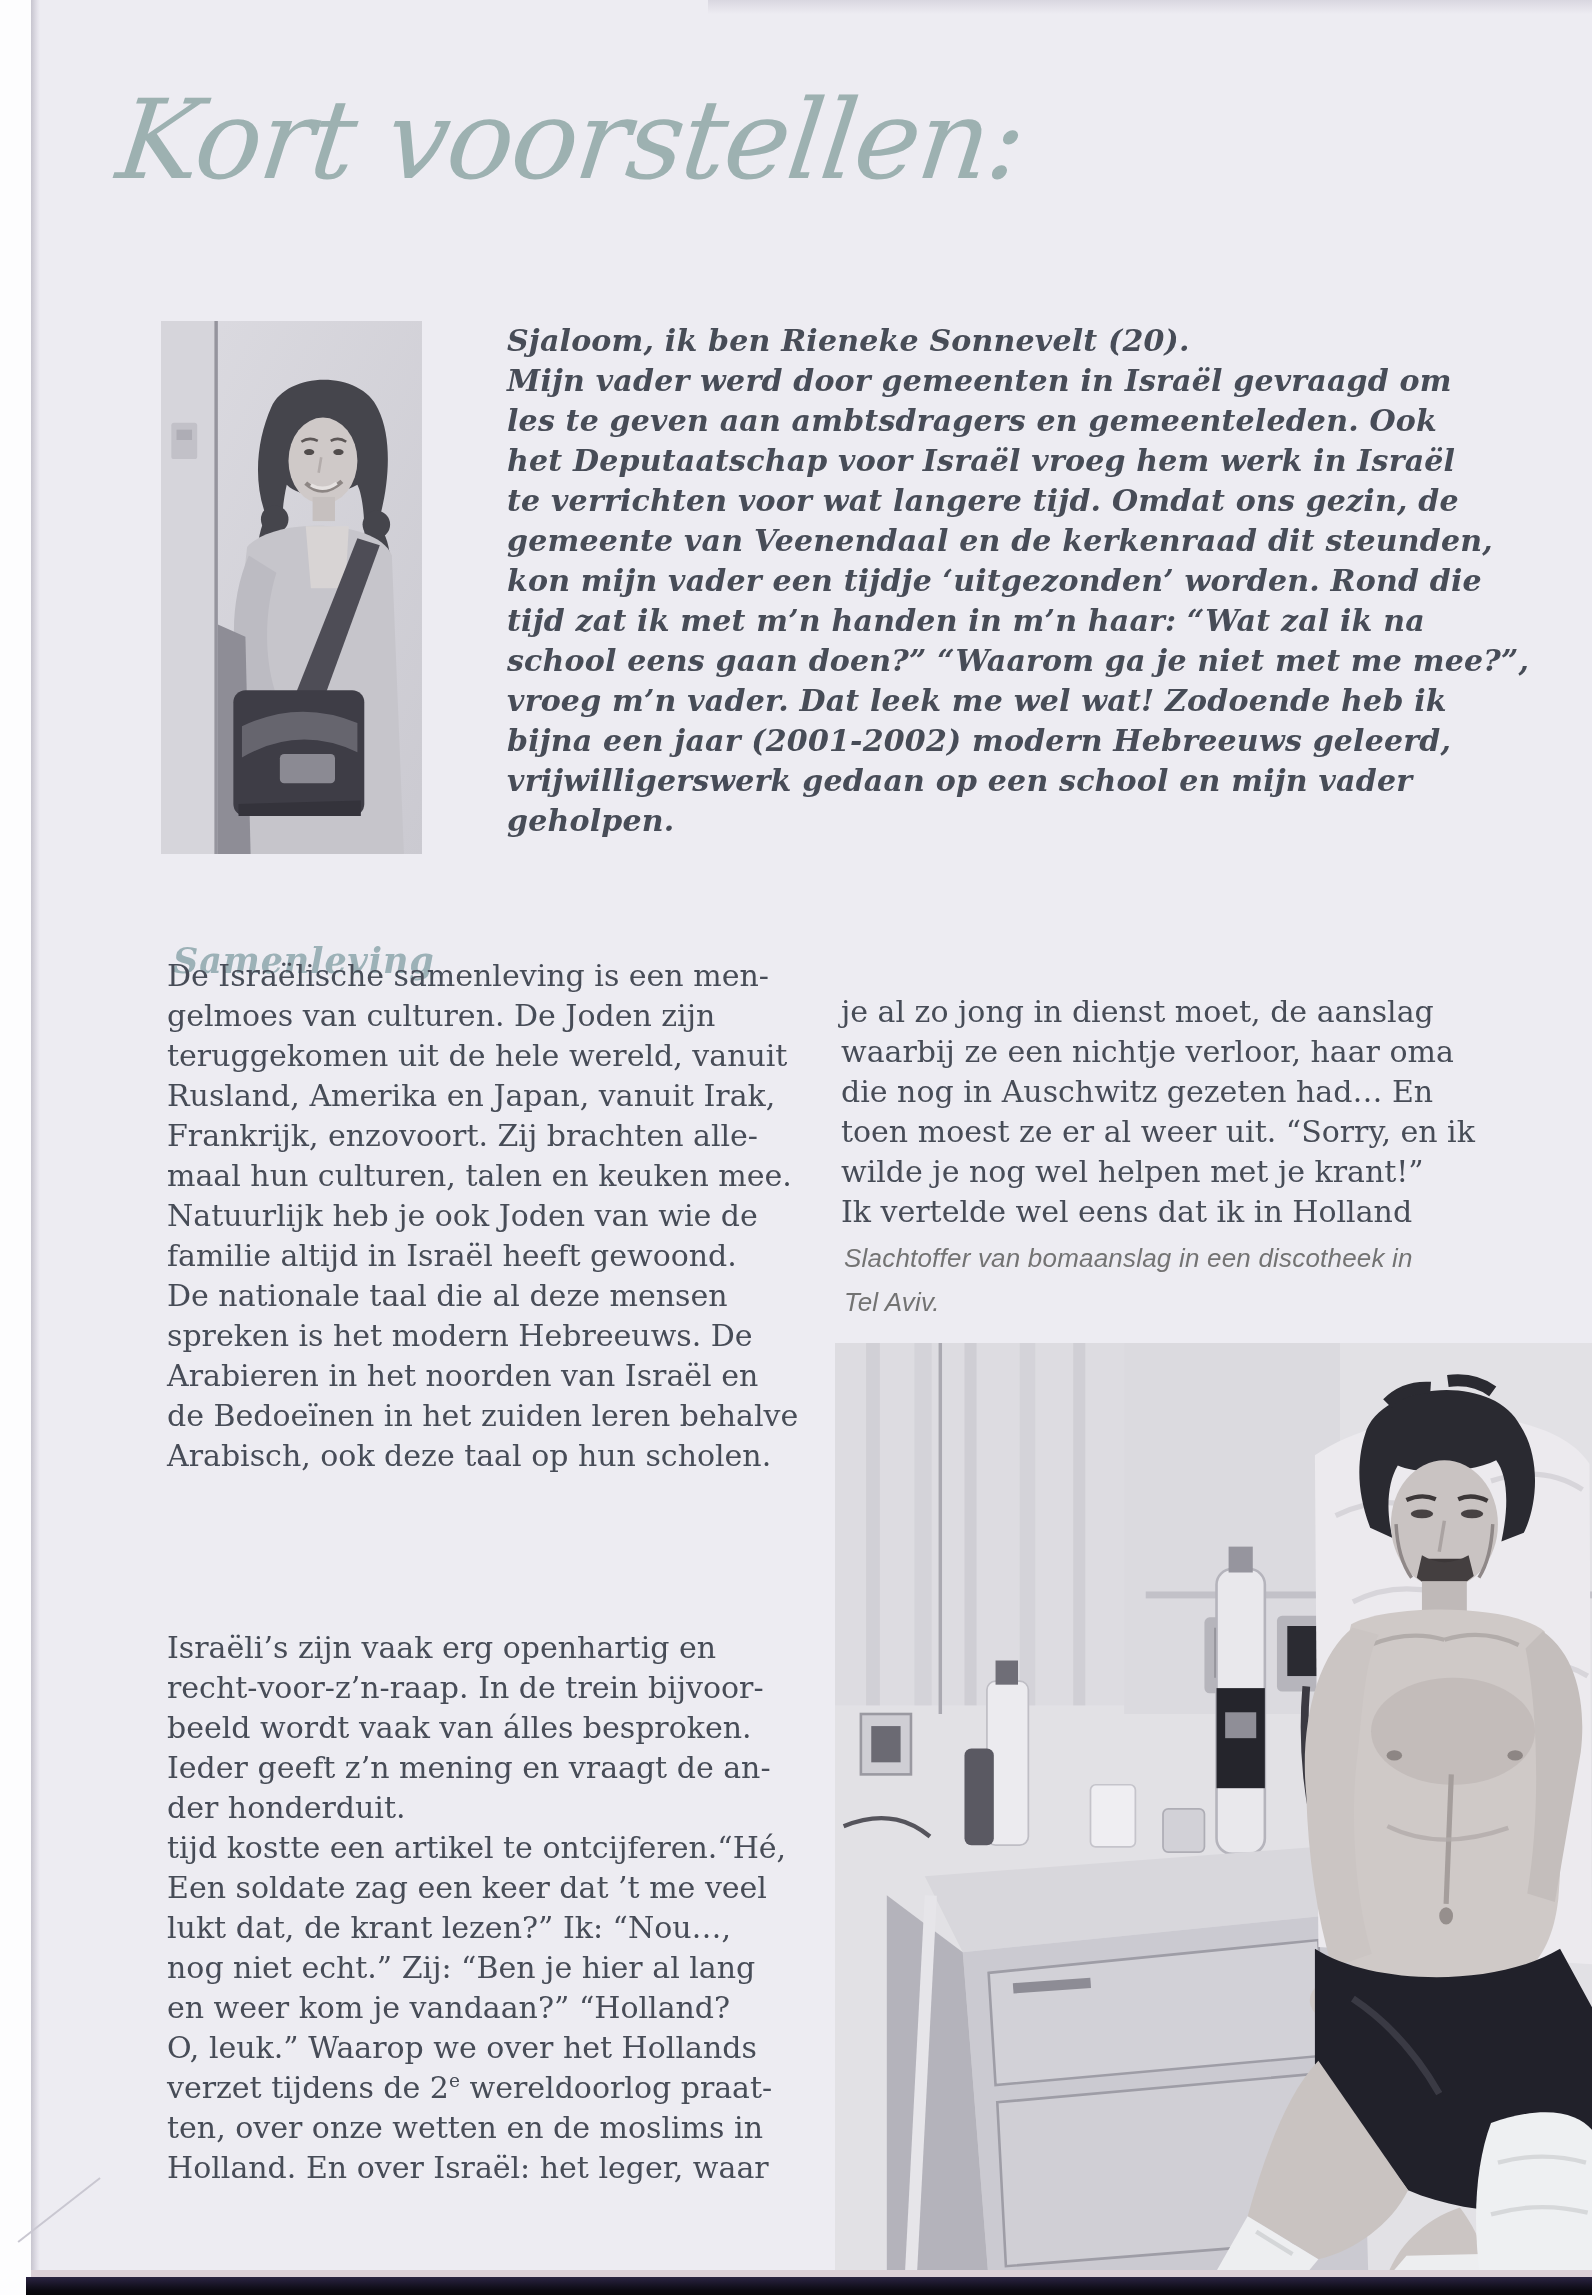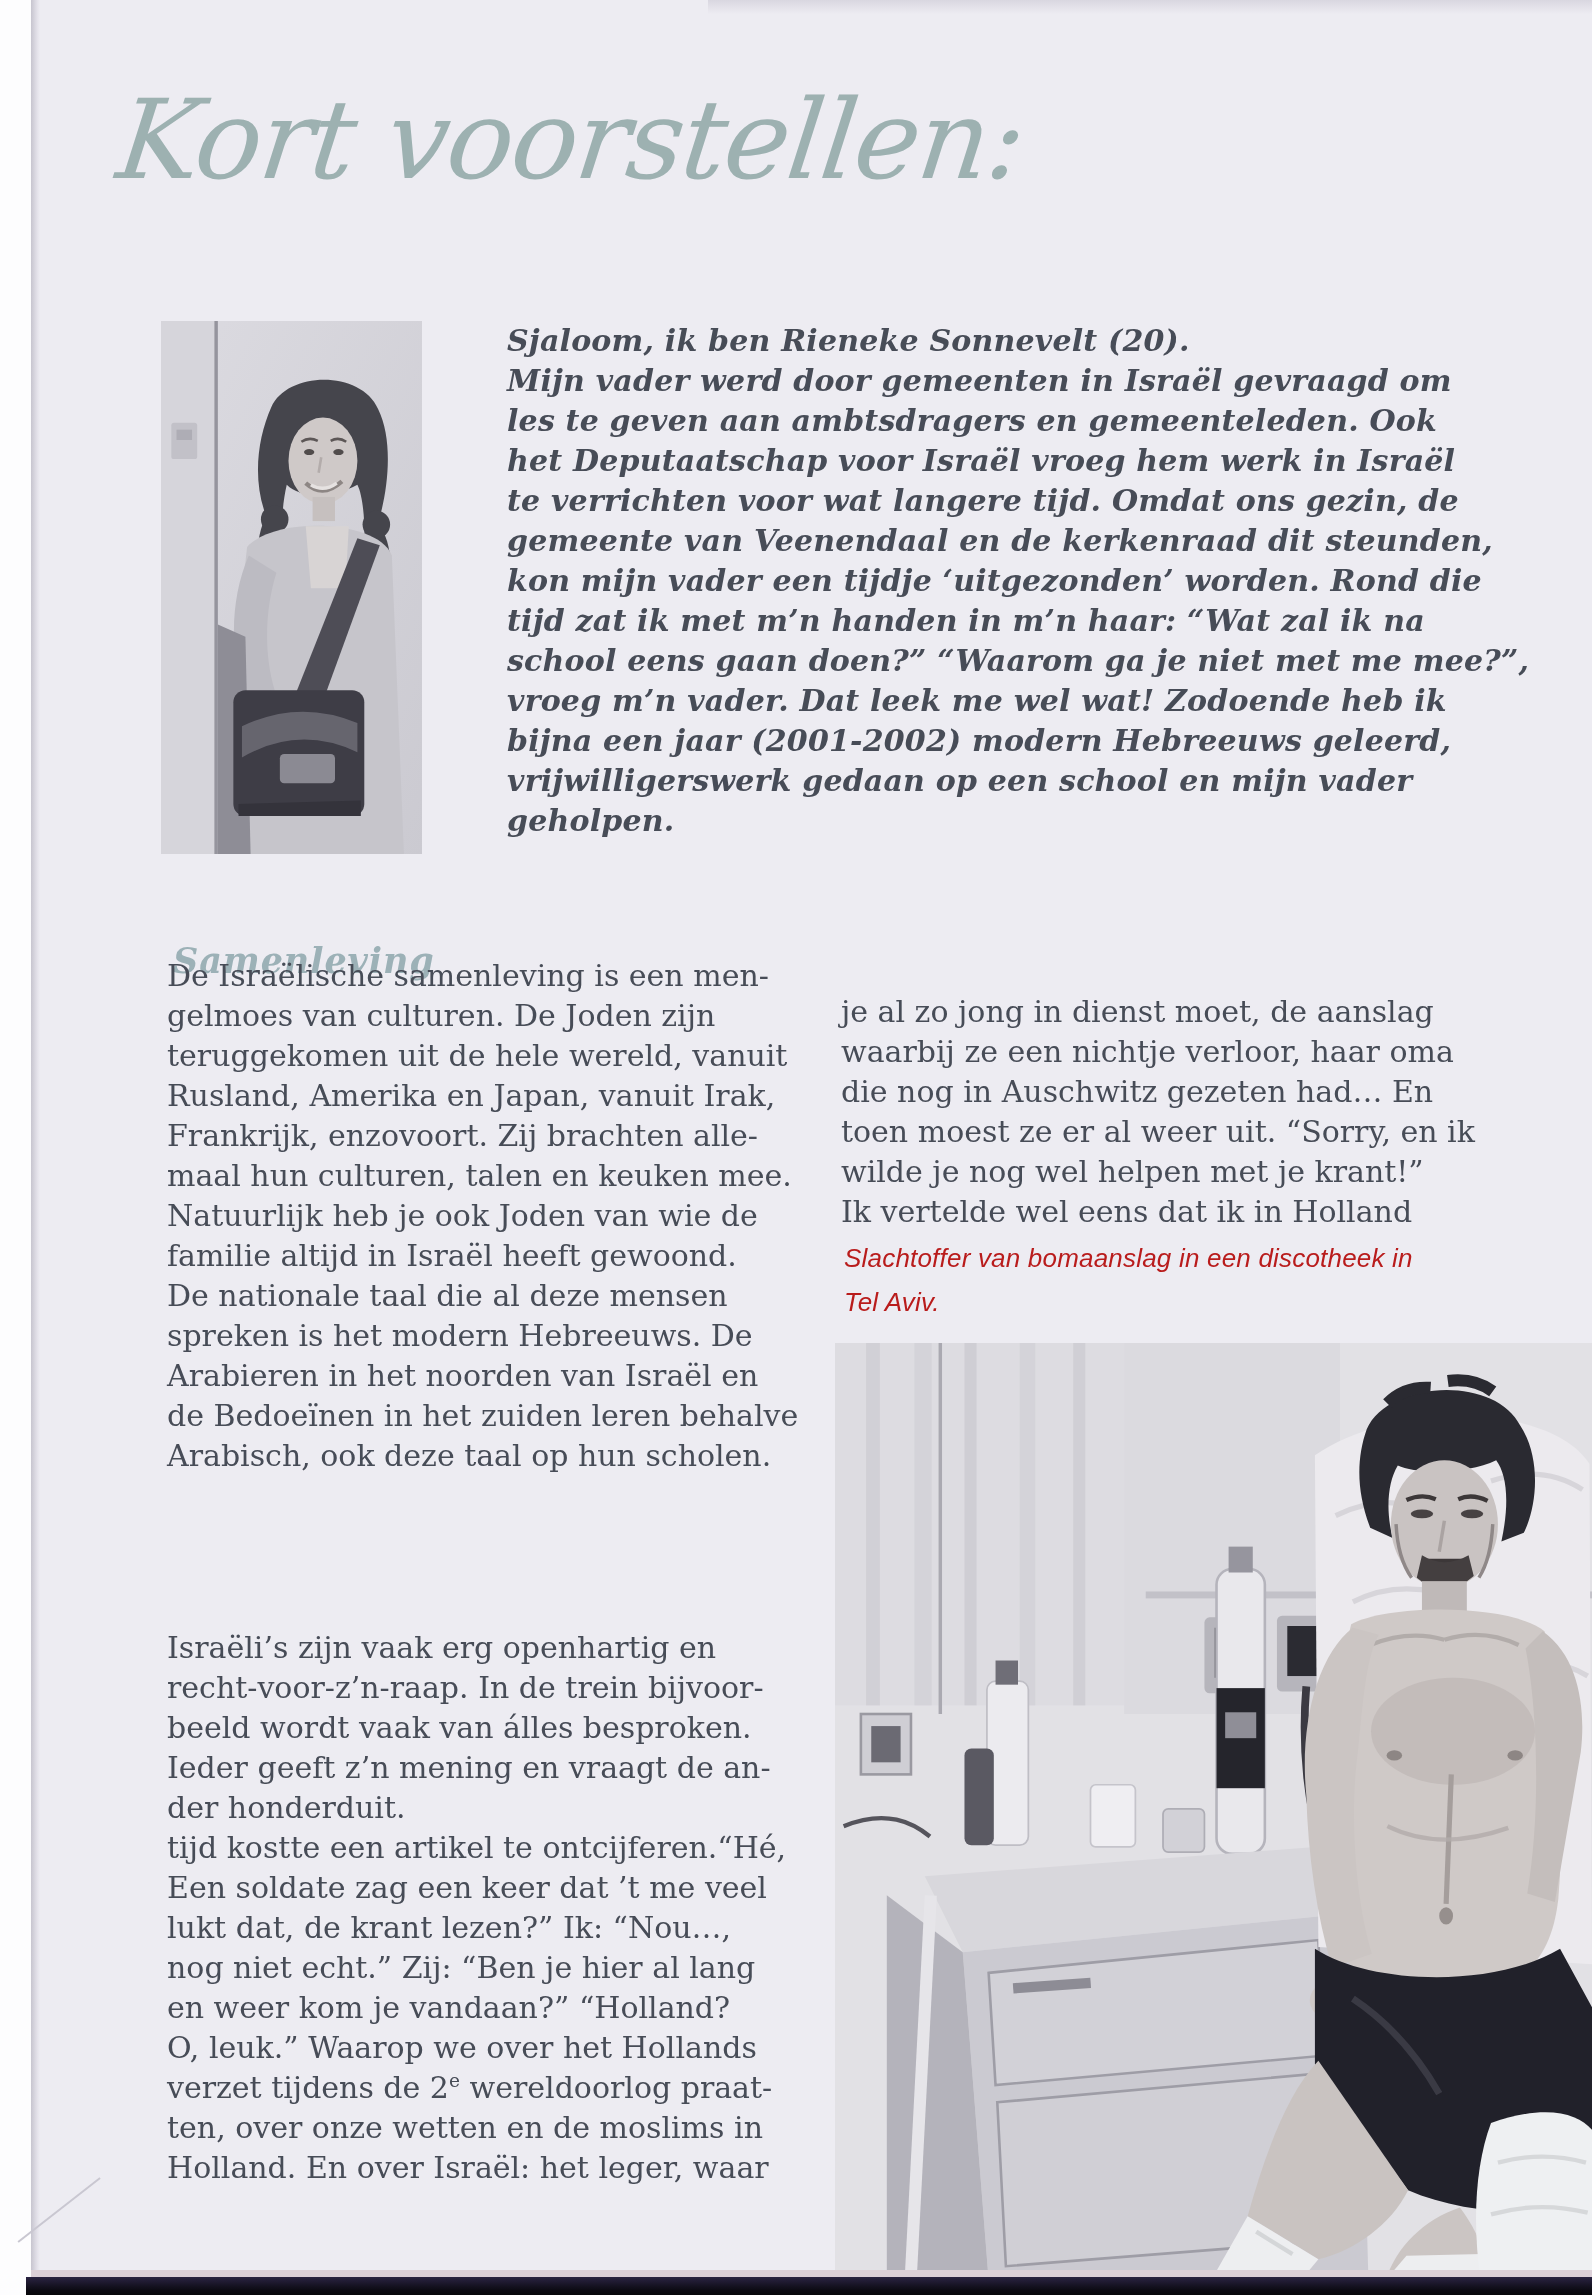--- a/index.html
+++ b/index.html
@@ -31,21 +31,21 @@
            font-weight:bold;color:#9cb1b7;letter-spacing:0.9px;}
   .col-left-1{position:absolute;left:167px;top:956px;width:673px;}
   .col-left-2{position:absolute;left:167px;top:1581px;width:673px;margin-top:47px;}
   .col-right{position:absolute;left:841px;top:992px;width:656px;}
   .bodytext{font-size:30px;line-height:40px;color:#474c57;}
   .bodytext .line{white-space:nowrap;}
   .bodytext sup{font-size:0.62em;vertical-align:super;line-height:0;}
   
   .caption{position:absolute;left:844px;top:1236px;width:587px;
            font-family:"Liberation Sans","DejaVu Sans",sans-serif;font-style:italic;
-           font-size:26px;line-height:44px;color:#b91c1c;letter-spacing:0.2px;}
+           font-size:26px;line-height:44px;color:#737373;letter-spacing:0.2px;}
   .caption .line{white-space:nowrap;}
   
   .man-photo{position:absolute;left:835px;top:1343px;width:757px;height:937px;}
   svg{display:block;}
 </style>
 </head>
 <body>
 
 <div class="page">
 

